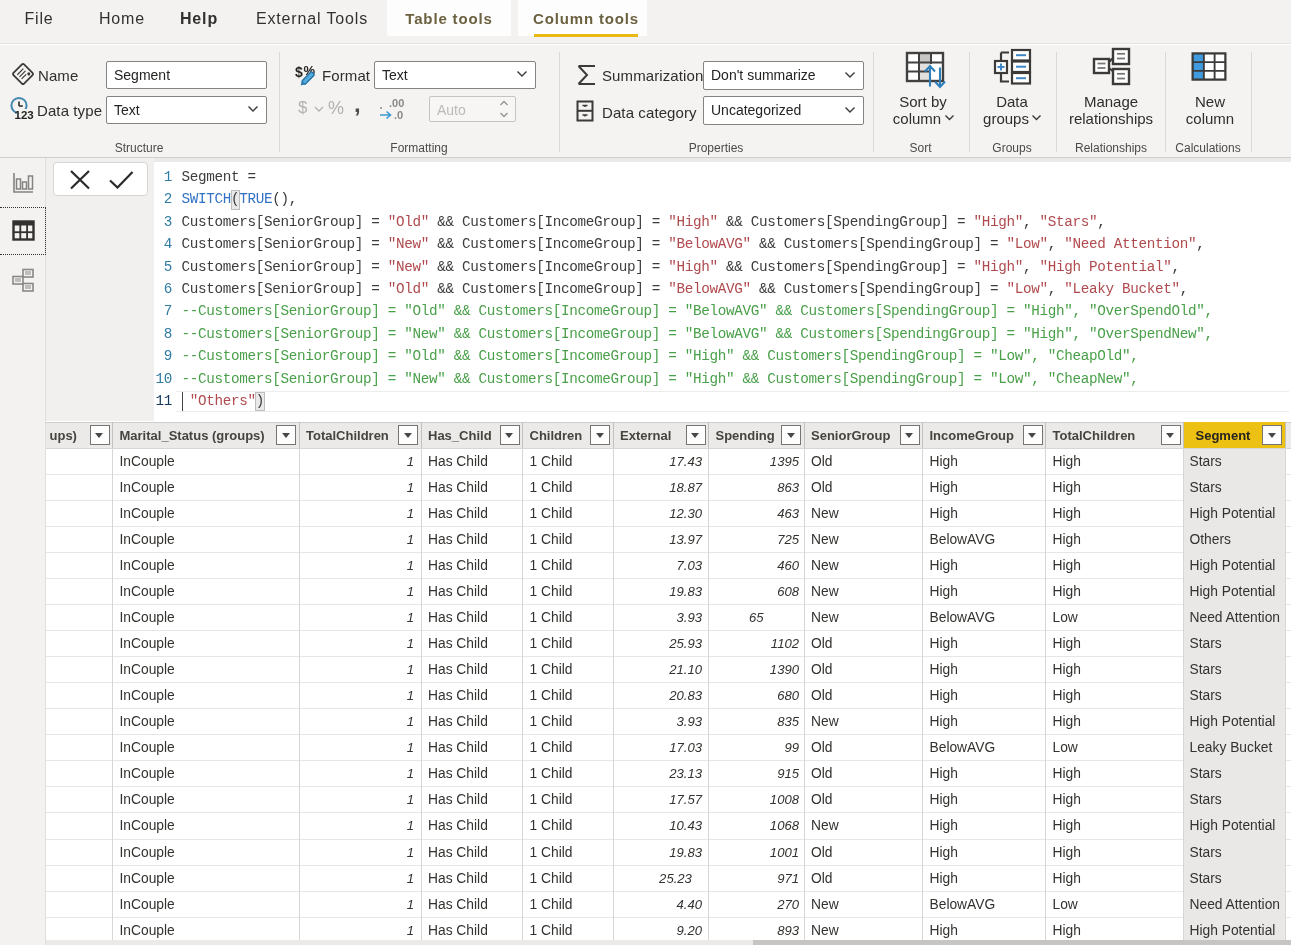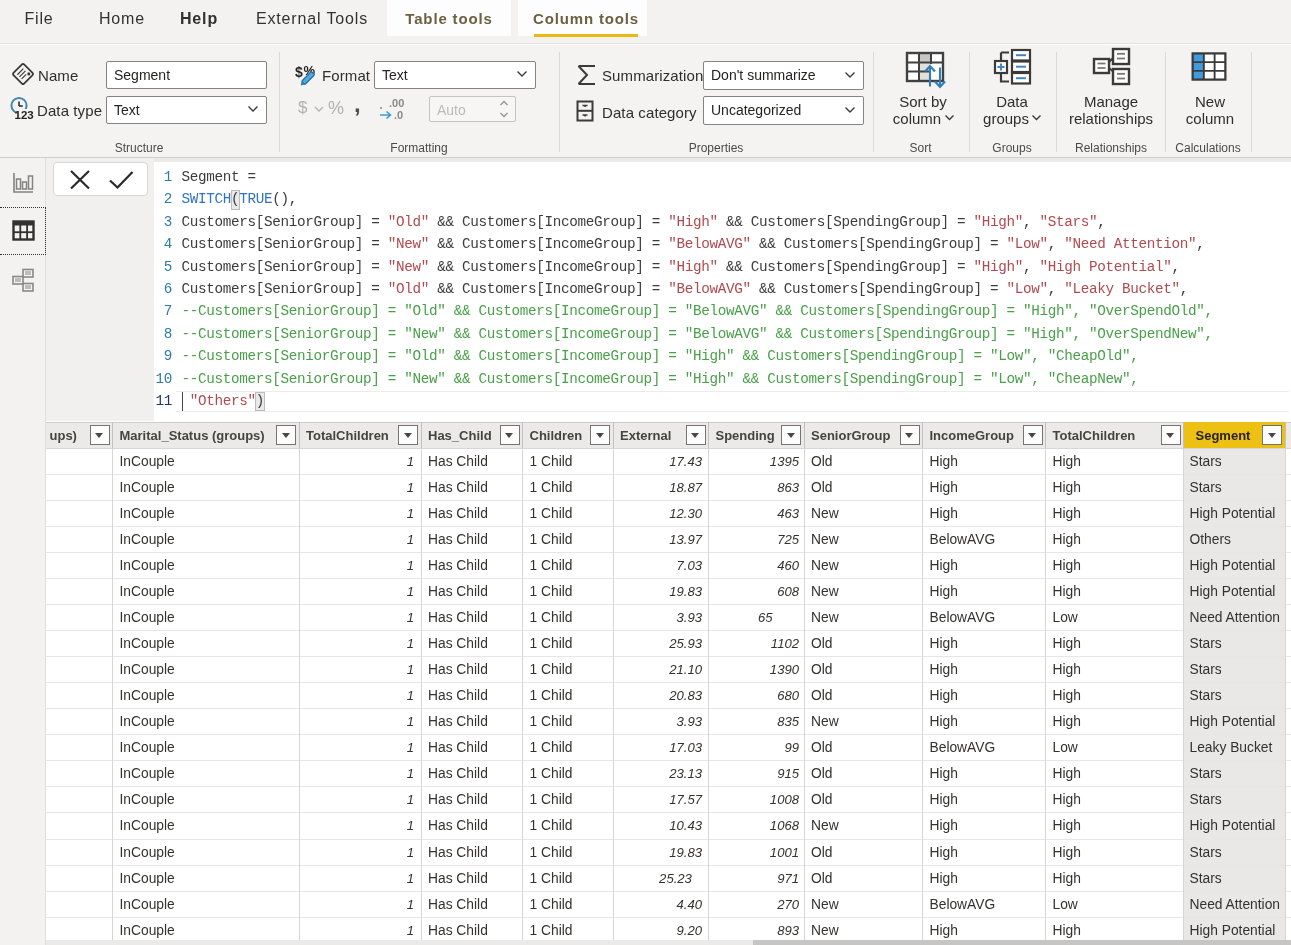--- a/index.html
+++ b/index.html
@@ -376,21 +376,21 @@
 <div class="ab cdt num" style="left:708.5px;width:90.5px;text-align:right;top:583.87px;height:15px;line-height:15px">608</div>
 <div class="ab cdt" style="left:811px;top:583.87px;height:15px;line-height:15px">New</div>
 <div class="ab cdt" style="left:929.5px;top:583.87px;height:15px;line-height:15px">High</div>
 <div class="ab cdt" style="left:1052.5px;top:583.87px;height:15px;line-height:15px">High</div>
 <div class="ab cdt" style="left:1189.5px;top:583.87px;height:15px;line-height:15px">High Potential</div>
 <div class="ab cdt" style="left:119.5px;top:609.93px;height:15px;line-height:15px">InCouple</div>
 <div class="ab cdt num" style="left:299px;width:115px;text-align:right;top:609.93px;height:15px;line-height:15px">1</div>
 <div class="ab cdt" style="left:428px;top:609.93px;height:15px;line-height:15px">Has Child</div>
 <div class="ab cdt" style="left:529.5px;top:609.93px;height:15px;line-height:15px">1 Child</div>
 <div class="ab cdt num" style="left:613px;width:89.0px;text-align:right;top:609.93px;height:15px;line-height:15px">3.93</div>
-<div class="ab cdt num" style="left:720px;width:90.5px;text-align:center;top:609.93px;height:15px;line-height:15px">65</div>
+<div class="ab cdt num" style="left:749px;width:90.5px;text-align:left;top:609.93px;height:15px;line-height:15px">65</div>
 <div class="ab cdt" style="left:811px;top:609.93px;height:15px;line-height:15px">New</div>
 <div class="ab cdt" style="left:929.5px;top:609.93px;height:15px;line-height:15px">BelowAVG</div>
 <div class="ab cdt" style="left:1052.5px;top:609.93px;height:15px;line-height:15px">Low</div>
 <div class="ab cdt" style="left:1189.5px;top:609.93px;height:15px;line-height:15px">Need Attention</div>
 <div class="ab cdt" style="left:119.5px;top:636.00px;height:15px;line-height:15px">InCouple</div>
 <div class="ab cdt num" style="left:299px;width:115px;text-align:right;top:636.00px;height:15px;line-height:15px">1</div>
 <div class="ab cdt" style="left:428px;top:636.00px;height:15px;line-height:15px">Has Child</div>
 <div class="ab cdt" style="left:529.5px;top:636.00px;height:15px;line-height:15px">1 Child</div>
 <div class="ab cdt num" style="left:613px;width:89.0px;text-align:right;top:636.00px;height:15px;line-height:15px">25.93</div>
 <div class="ab cdt num" style="left:708.5px;width:90.5px;text-align:right;top:636.00px;height:15px;line-height:15px">1102</div>

